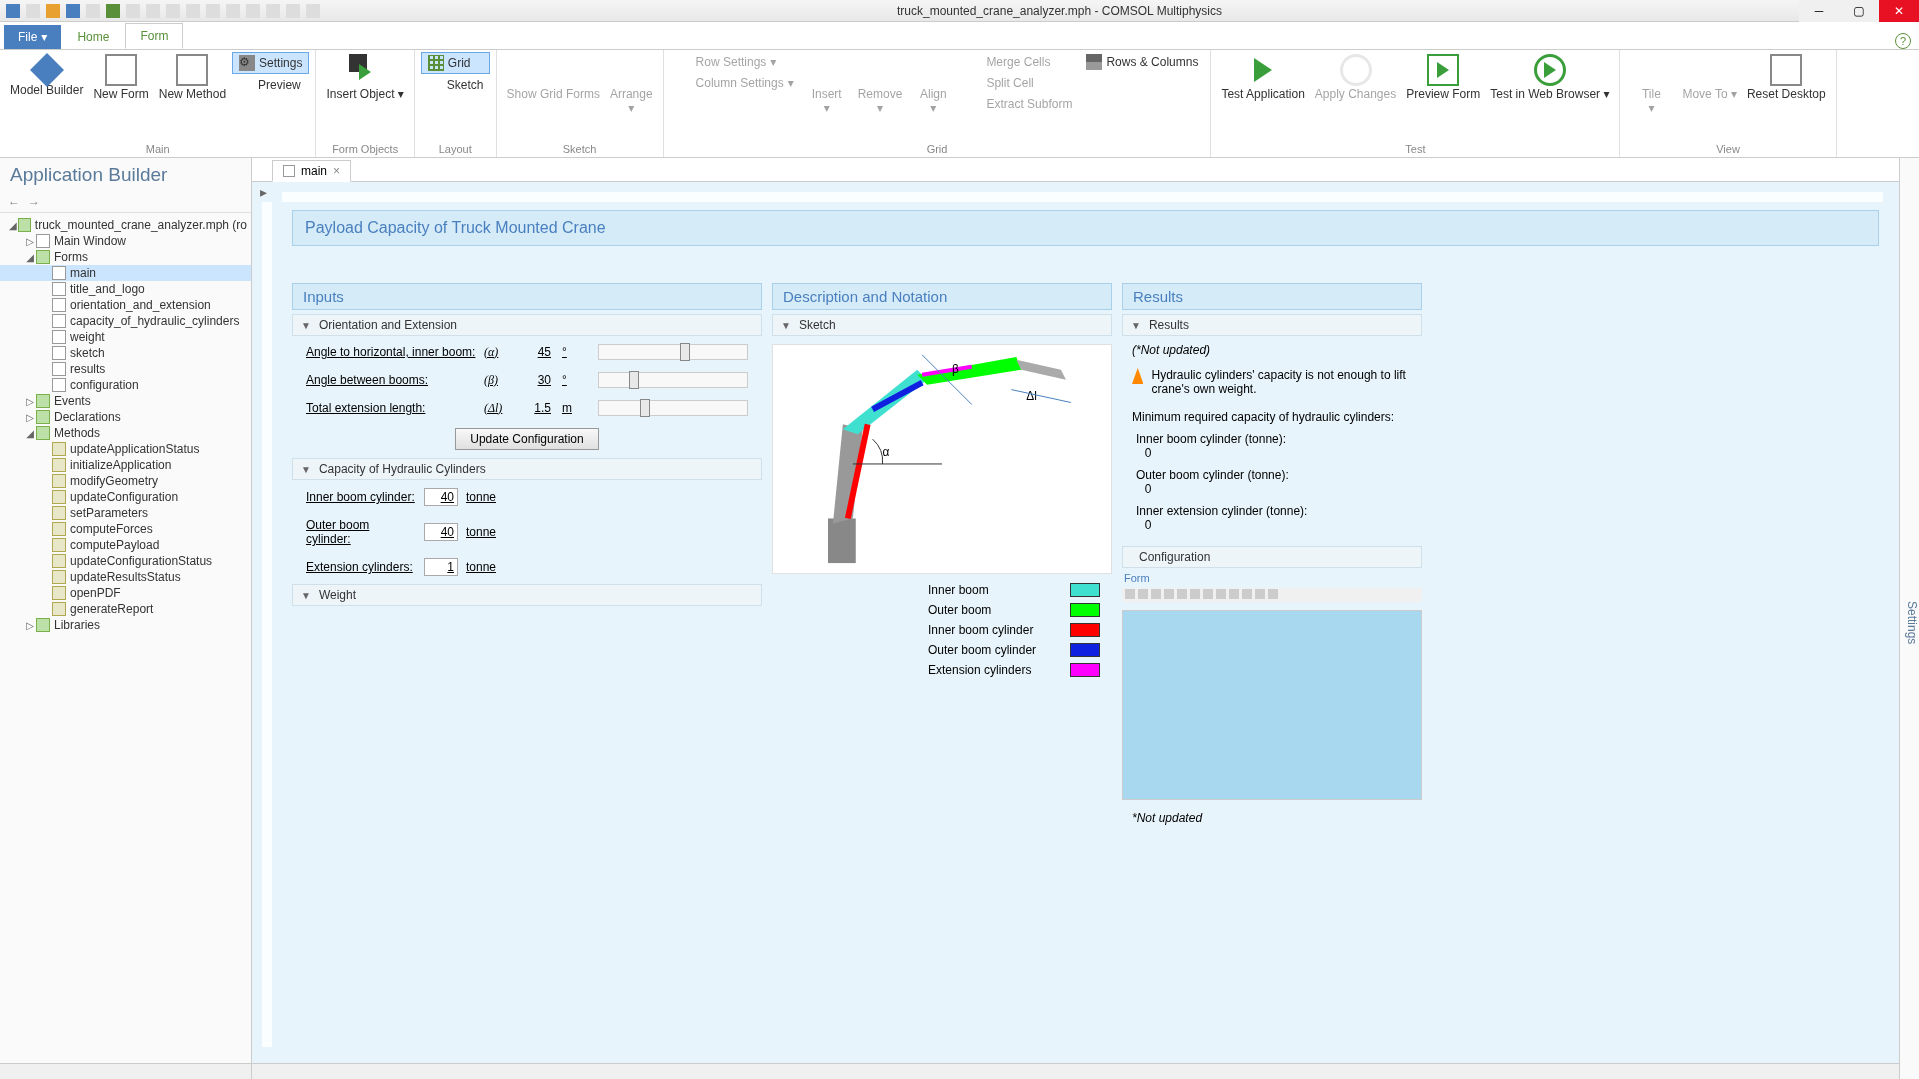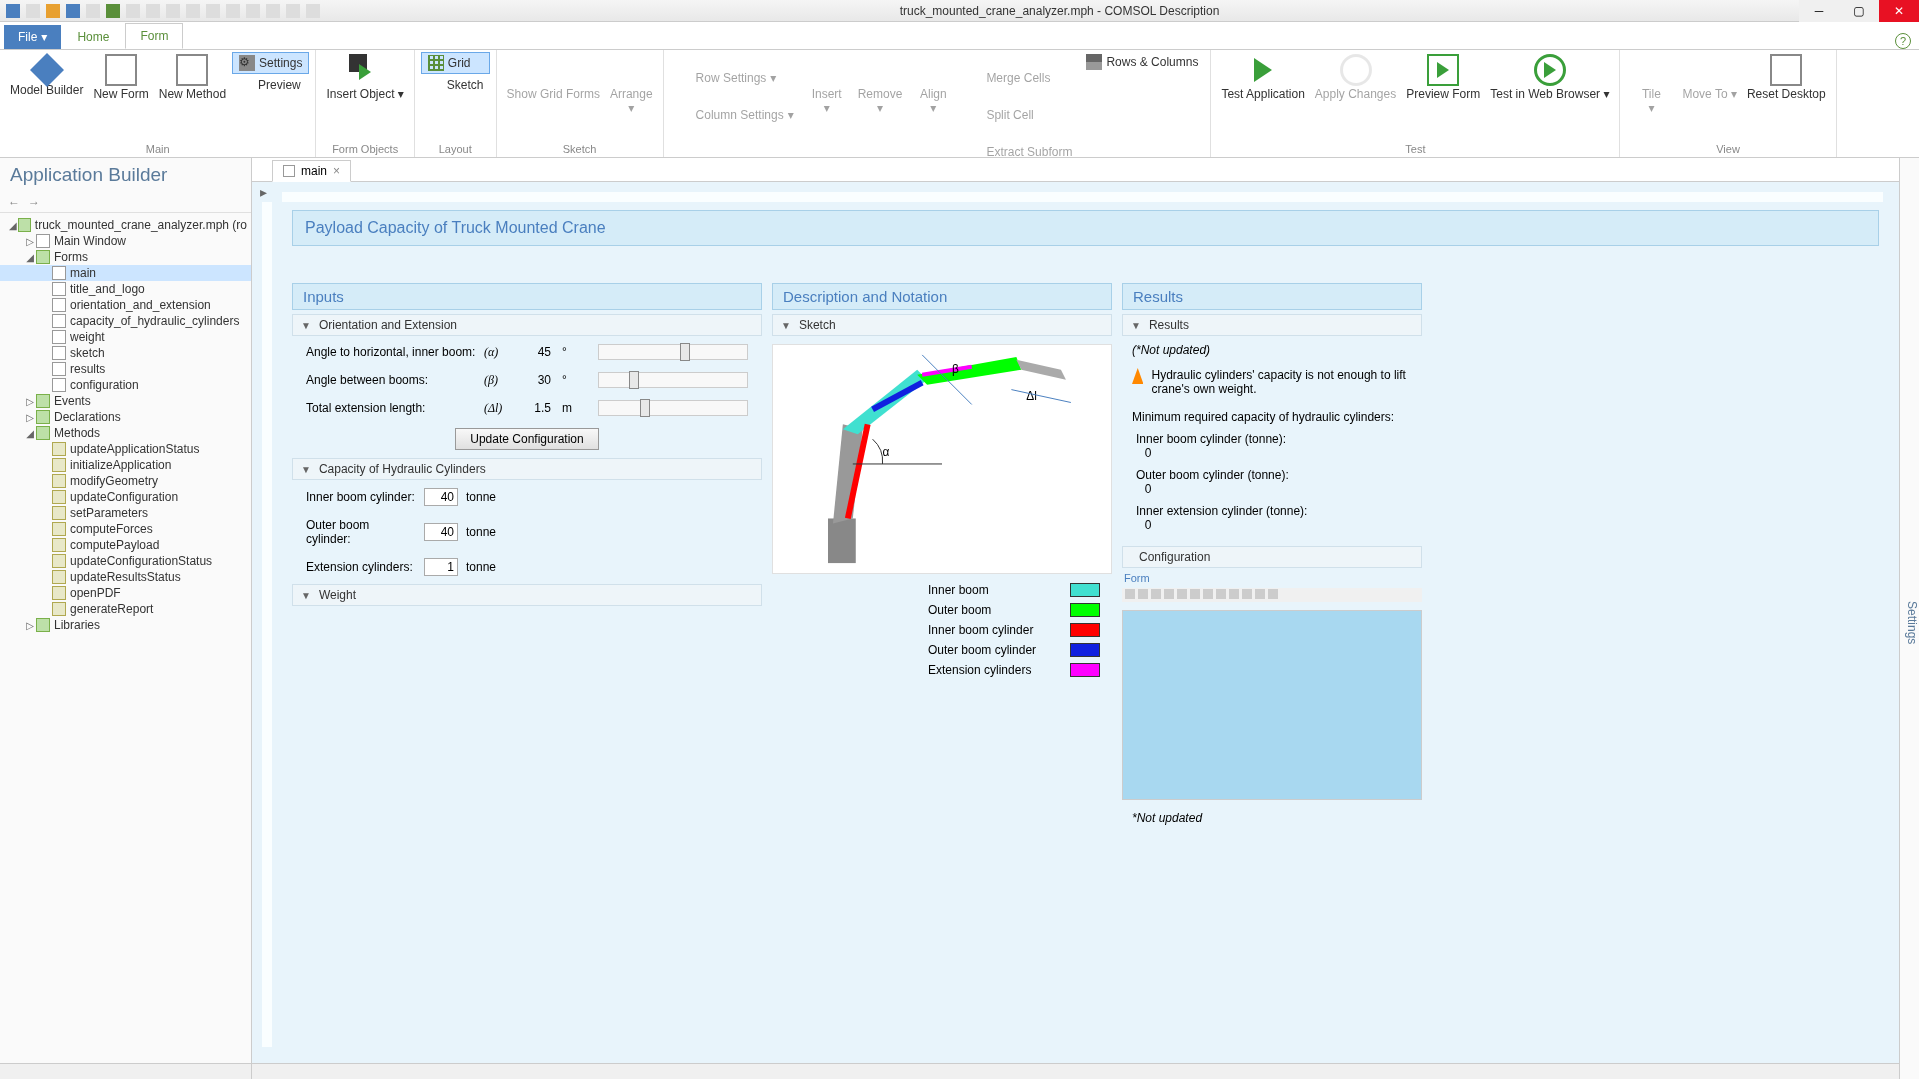--- a/index.html
+++ b/index.html
@@ -27,21 +27,21 @@
 .rgroup { border-right: 1px solid #e0e0e0; display: flex; flex-direction: column; padding: 2px 6px 0 6px; }
 .rgroup-body { flex: 1; display: flex; align-items: flex-start; gap: 2px; }
 .rgroup-label { text-align: center; color: #888; font-size: 11px; padding: 2px 0; }
 .rbtn-big { display: flex; flex-direction: column; align-items: center; padding: 2px 4px; cursor: pointer; min-width: 50px; }
 .rbtn-big.disabled { opacity: 0.45; cursor: default; }
 .rbtn-big .ricon { width: 32px; height: 32px; margin-bottom: 2px; }
 .rbtn-big .rlabel { text-align: center; line-height: 1.15; font-size: 12px; color: #333; }
 .rcol { display: flex; flex-direction: column; gap: 1px; }
 .rbtn-sm { display: flex; align-items: center; gap: 4px; padding: 2px 6px; cursor: pointer; font-size: 12px; color:#333;}
 .rbtn-sm.selected { background: #cce5ff; border: 1px solid #6aa8e8; }
-.rbtn-sm.disabled { opacity: 0.45; cursor: default; margin-top: 16px; }
+.rbtn-sm.disabled { opacity: 0.45; cursor: default; }
 .sicon { width: 16px; height: 16px; display:inline-block; }
 
 
 .main { display: flex; height: calc(1079px - 22px - 28px - 108px); }
 
 
 .left-panel { width: 252px; border-right: 1px solid #ccc; display: flex; flex-direction: column; background: #fafafa; }
 .left-title { font-size: 19px; color: #5a7a9a; padding: 6px 10px; font-weight: 300; }
 .left-tools { display: flex; gap: 6px; padding: 2px 8px 4px 8px; border-bottom: 1px solid #e0e0e0; }
 .left-tools span { width:14px; height:14px; opacity:0.5; }
@@ -72,21 +72,21 @@
 .form-header { background:#d5ecf8; border:1px solid #a8d0e8; padding:8px 12px; color:#4a7fbf; font-size:16px; margin-bottom:6px; }
 .cols { display:flex; gap:10px;margin-top:37px; }
 .col { display:flex; flex-direction:column; gap:4px; }
 .col.inputs { width:470px; }
 .col.desc { width:340px; }
 .col.results { width:300px; }
 
 .section-title { background:#d5ecf8; border:1px solid #a8d0e8; padding:4px 10px; color:#4a7fbf; font-size:15px; }
 .sub { background:#eef5f9; border:1px solid #d0e0ea; padding:3px 8px; display:flex; align-items:center; gap:8px; color:#333; }
 .sub .arrow { font-size:10px; color:#666; }
-.field-row { display:flex; align-items:center; gap:8px; padding:4px 14px; }
+.field-row { display:flex; align-items:center; gap:8px; padding:4px 14px;text-decoration:underline; }
 .field-row .lbl { width:170px; }
 .field-row .sym { width:28px; font-style:italic; font-family: 'Times New Roman', serif; }
 .field-row .val { width:34px; text-align:right; padding:1px 3px; }
 .field-row .unit { width:28px; }
 .slider { flex:1; height:16px; position:relative; background:#f8f8f8; border:1px solid #ccc; }
 .slider .thumb { position:absolute; top:-2px; width:10px; height:18px; background:#e8e8e8; border:1px solid #888; }
 .btn { background:linear-gradient(#f8f8f8,#e0e0e0); border:1px solid #999; padding:3px 14px; cursor:pointer; }
 .btn-row { display:flex; justify-content:center; padding:4px 0; }
 
 .sketch-img { background:#fff; border:1px solid #e0e0e0; height:230px; margin:4px 0; position:relative; }
@@ -129,21 +129,21 @@
     <span class="ico"></span>
     <span class="ico"></span>
     <span class="ico"></span>
     <span class="ico"></span>
     <span class="ico"></span>
     <span class="ico"></span>
     <span class="ico"></span>
     <span class="ico"></span>
     <span class="ico"></span>
   </div>
-  <div class="titlebar-center">truck_mounted_crane_analyzer.mph - COMSOL Description</div>
+  <div class="titlebar-center">truck_mounted_crane_analyzer.mph - COMSOL Multiphysics</div>
   <div class="titlebar-right">
     <div class="winbtn min">─</div>
     <div class="winbtn max">▢</div>
     <div class="winbtn close">✕</div>
   </div>
 </div>
 
 <div class="menutabs">
   <div class="file-btn">
       <span>File</span>

